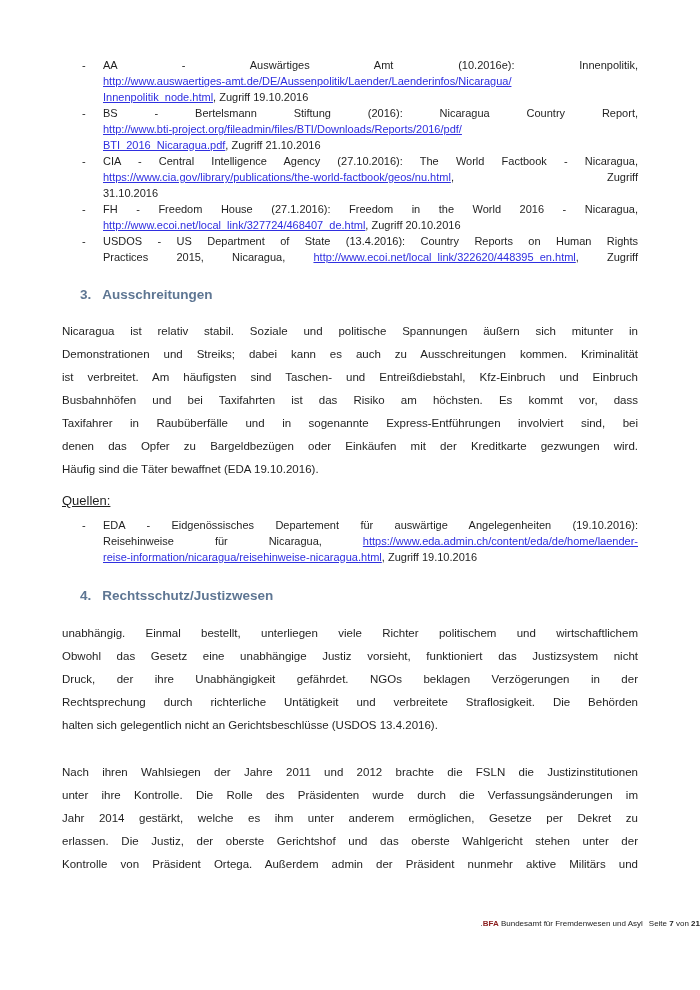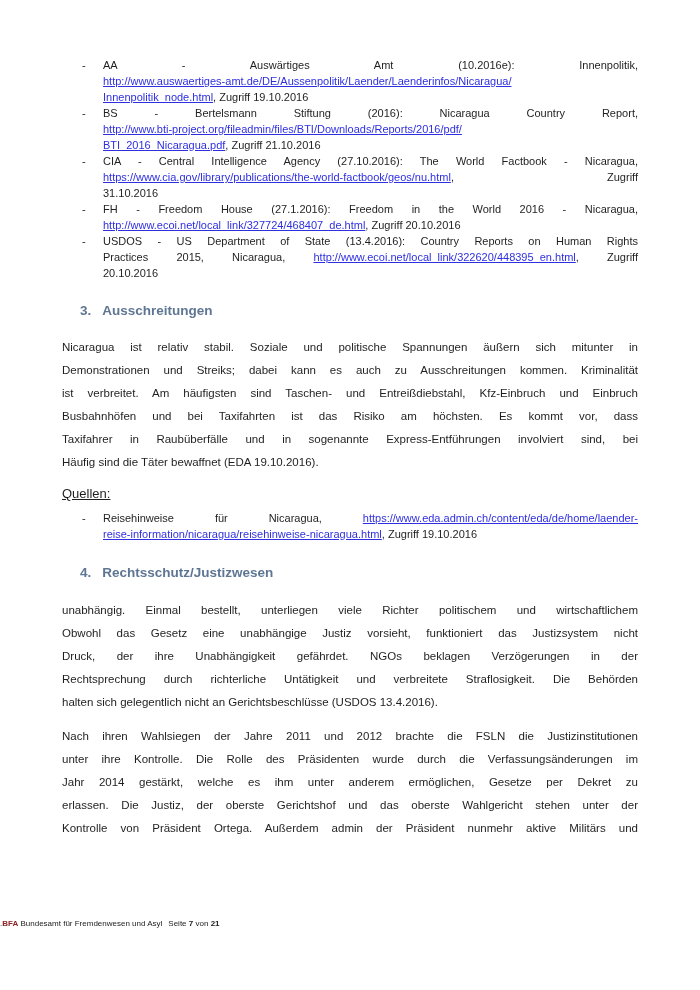--- a/index.html
+++ b/index.html
@@ -35,32 +35,32 @@
     font-size:13.5px;
     font-weight:bold;
     color:var(--heading);
     margin:21px 0 0 18px;
     line-height:17px;
   }
   .heading .h-num{margin-right:11px;}
 
   .para{font-size:11.5px;line-height:23px;margin:17px 0 0 0;}
   .para.second{margin-top:18px;}
-  .para.third{margin-top:11px;}
+  .para.third{margin-top:24px;}
 
   .source-label{font-size:13px;line-height:16px;margin-top:12px;}
   .source-label .u{text-decoration:underline;}
 
   .ref-list.sources{margin-top:8px;}
   .heading.h4{margin-top:22px;}
 
   .footer{
     position:absolute;
     left:0;right:0;top:919px;
-    text-align:left;
+    text-align:right;
     font-size:8px;
     line-height:10px;
     color:#222222;
   }
   .footer .brand{color:var(--footer_brand);font-weight:bold;}
   .footer b{font-weight:bold;}
   .footer .pagegroup{margin-left:6px;}
 </style>
 </head>
 <body>
@@ -88,36 +88,37 @@
         </div>
         <div class="ref-item">
           <span class="dash">-</span>
           <div class="line jl"><span class="plain">FH - Freedom House (27.1.2016): Freedom in the World 2016 - Nicaragua,</span></div>
           <div class="line"><a class="link">http://www.ecoi.net/local_link/327724/468407_de.html</a><span class="plain">, Zugriff 20.10.2016</span></div>
         </div>
         <div class="ref-item">
           <span class="dash">-</span>
           <div class="line jl"><span class="plain">USDOS - US Department of State (13.4.2016): Country Reports on Human Rights</span></div>
           <div class="line jl"><span class="plain">Practices 2015, Nicaragua, </span><a class="link">http://www.ecoi.net/local_link/322620/448395_en.html</a><span class="plain">, Zugriff</span></div>
-          <div class="line"><span class="plain">20.10.2016</span></div>
         </div>
       </div>
       <h2 class="heading"><span class="h-num">3.</span><span class="h-label">Ausschreitungen</span></h2>
       <div class="para">
         <div class="line jl">Nicaragua ist relativ stabil. Soziale und politische Spannungen äußern sich mitunter in</div>
         <div class="line jl">Demonstrationen und Streiks; dabei kann es auch zu Ausschreitungen kommen. Kriminalität</div>
         <div class="line jl">ist verbreitet. Am häufigsten sind Taschen- und Entreißdiebstahl, Kfz-Einbruch und Einbruch</div>
         <div class="line jl">Busbahnhöfen und bei Taxifahrten ist das Risiko am höchsten. Es kommt vor, dass</div>
         <div class="line jl">Taxifahrer in Raubüberfälle und in sogenannte Express-Entführungen involviert sind, bei</div>
+        <div class="line jl">denen das Opfer zu Bargeldbezügen oder Einkäufen mit der Kreditkarte gezwungen wird.</div>
         <div class="line">Häufig sind die Täter bewaffnet (EDA 19.10.2016).</div>
       </div>
       <div class="source-label"><span class="u">Quellen:</span></div>
       <div class="ref-list sources">
         <div class="ref-item">
           <span class="dash">-</span>
+          <div class="line jl"><span class="plain">EDA - Eidgenössisches Departement für auswärtige Angelegenheiten (19.10.2016):</span></div>
           <div class="line jl"><span class="plain">Reisehinweise für Nicaragua, </span><a class="link">https://www.eda.admin.ch/content/eda/de/home/laender-</a></div>
           <div class="line"><a class="link">reise-information/nicaragua/reisehinweise-nicaragua.html</a><span class="plain">, Zugriff 19.10.2016</span></div>
         </div>
       </div>
       <h2 class="heading h4"><span class="h-num">4.</span><span class="h-label">Rechtsschutz/Justizwesen</span></h2>
       <div class="para second">
         <div class="line jl">unabhängig. Einmal bestellt, unterliegen viele Richter politischem und wirtschaftlichem</div>
         <div class="line jl">Obwohl das Gesetz eine unabhängige Justiz vorsieht, funktioniert das Justizsystem nicht</div>
         <div class="line jl">Druck, der ihre Unabhängigkeit gefährdet. NGOs beklagen Verzögerungen in der</div>
         <div class="line jl">Rechtsprechung durch richterliche Untätigkeit und verbreitete Straflosigkeit. Die Behörden</div>

